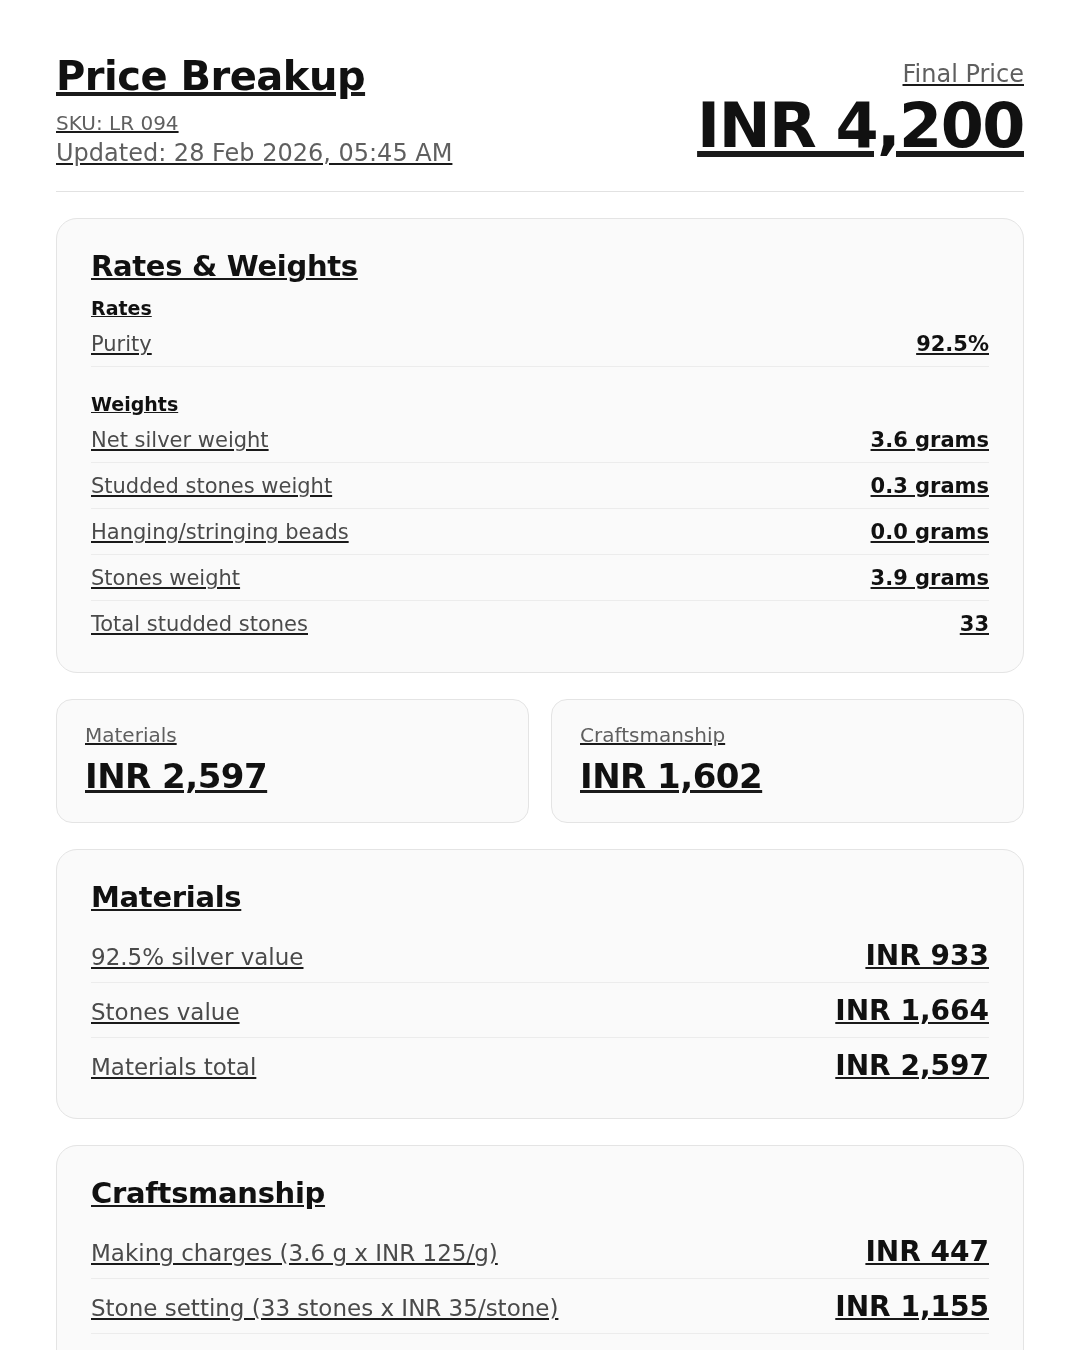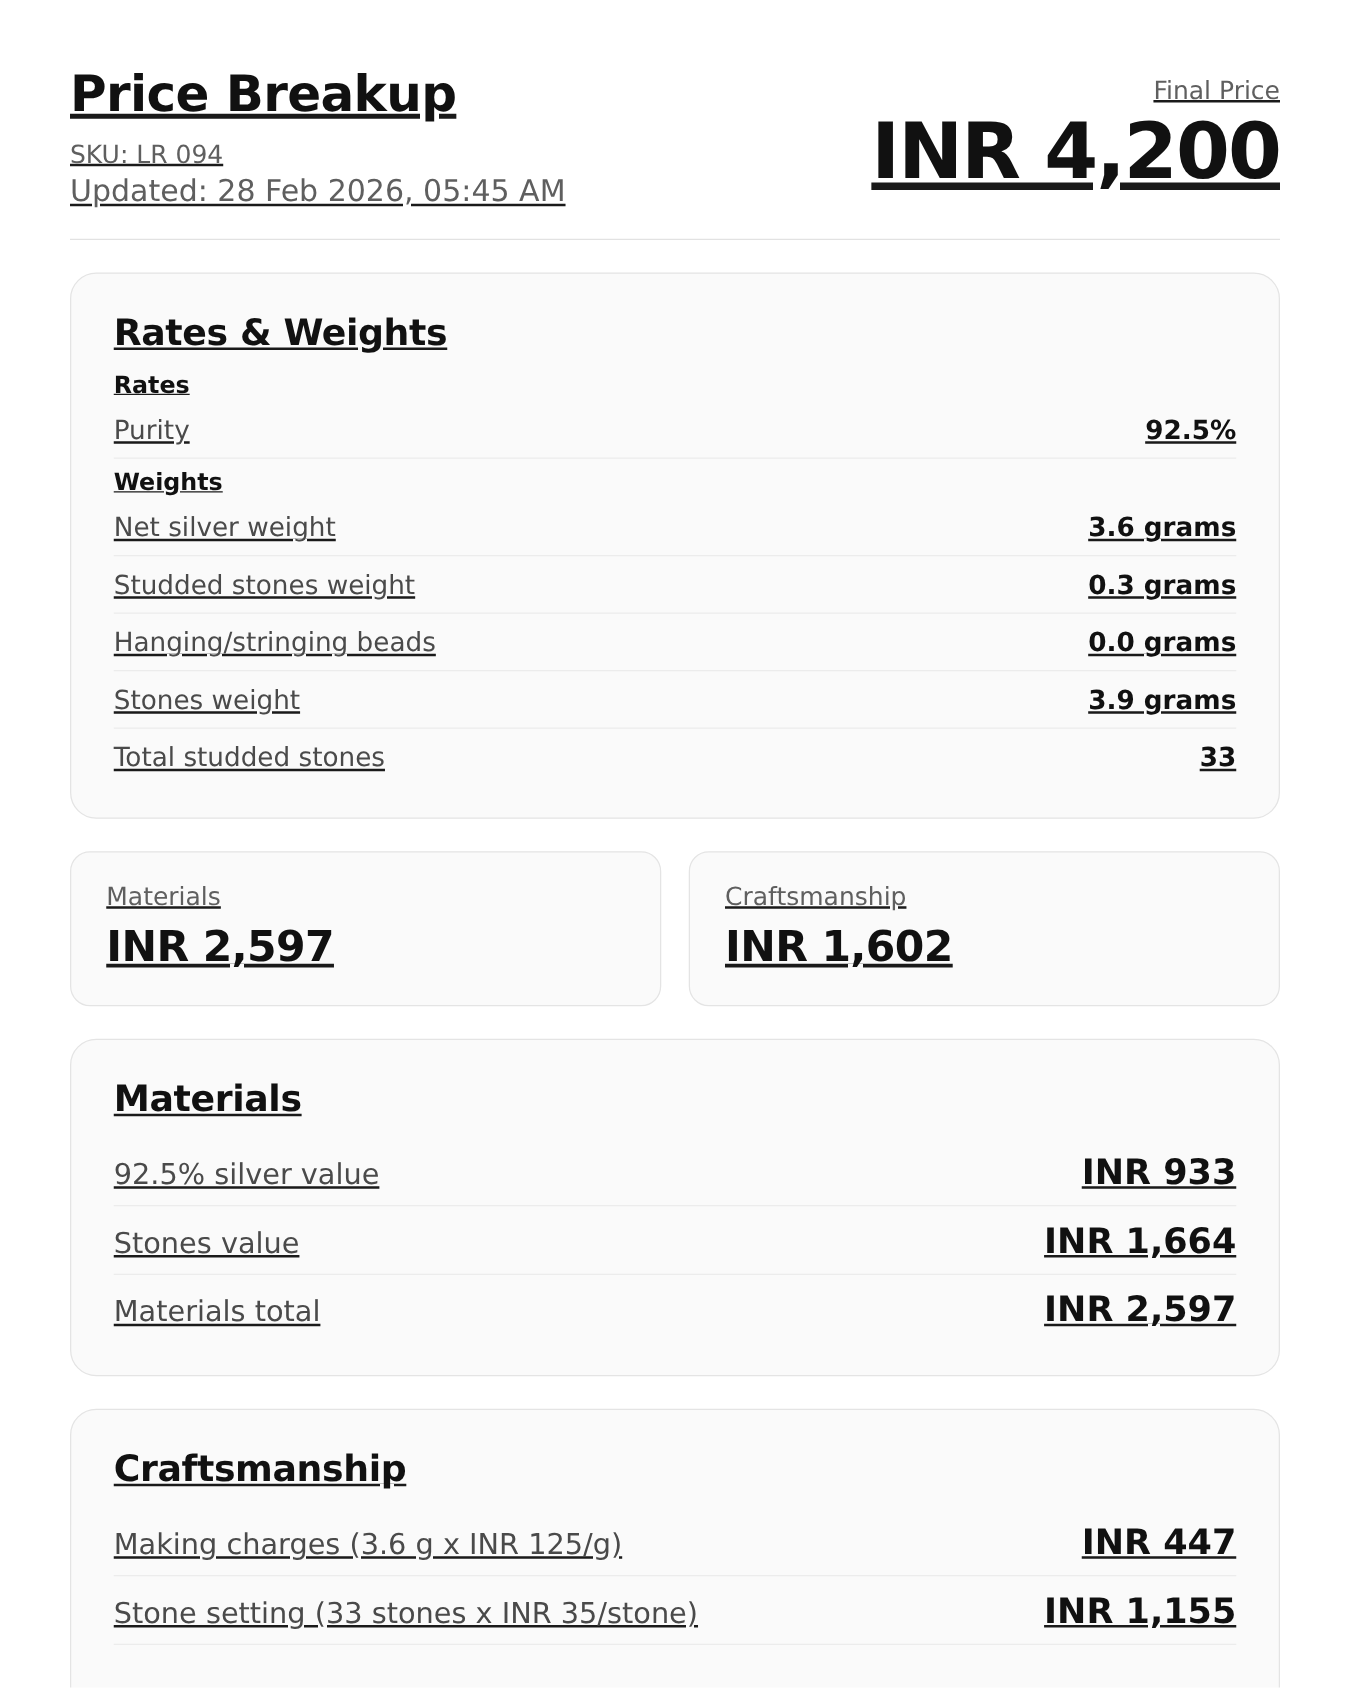--- a/index.html
+++ b/index.html
@@ -40,21 +40,21 @@
     margin-top: 12px;
     line-height: 1.35;
   }
   .updated {
     font-size: 24px;
     color: #5f5f5f;
     line-height: 1.35;
   }
   .header-right { text-align: right; padding-top: 8px; }
   .final-price-label {
-    font-size: 20px;
+    font-size: 24px;
     color: #5f5f5f;
     line-height: 1.2;
   }
   .final-price-value {
     font-size: 62px;
     font-weight: 700;
     letter-spacing: -1.5px;
     line-height: 1.05;
     margin-top: 4px;
     color: #111111;
@@ -75,21 +75,21 @@
     color: #111111;
     margin-bottom: 14px;
   }
   .sub-title {
     font-size: 19px;
     font-weight: 700;
     color: #111111;
     margin-top: 12px;
     margin-bottom: 2px;
   }
-  .sub-title.spaced { margin-top: 8px; }
+  .sub-title.spaced { margin-top: 26px; }
 
   .row {
     display: flex;
     align-items: baseline;
     justify-content: space-between;
     padding: 11px 0 10px 0;
     border-bottom: 1px solid #ececec;
   }
   .row:last-child { border-bottom: none; }
   .row-label {

